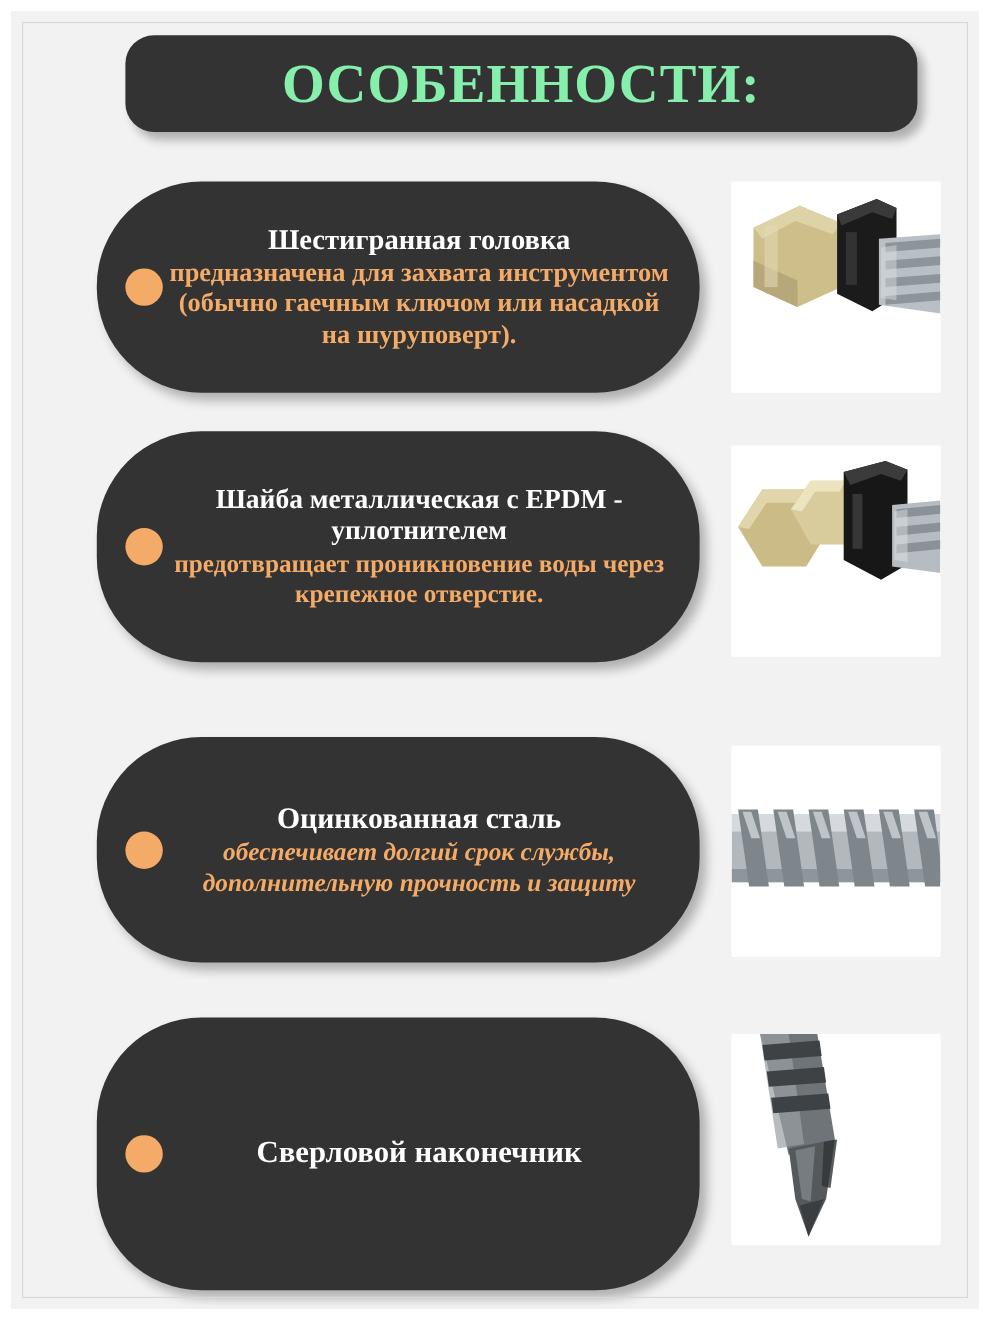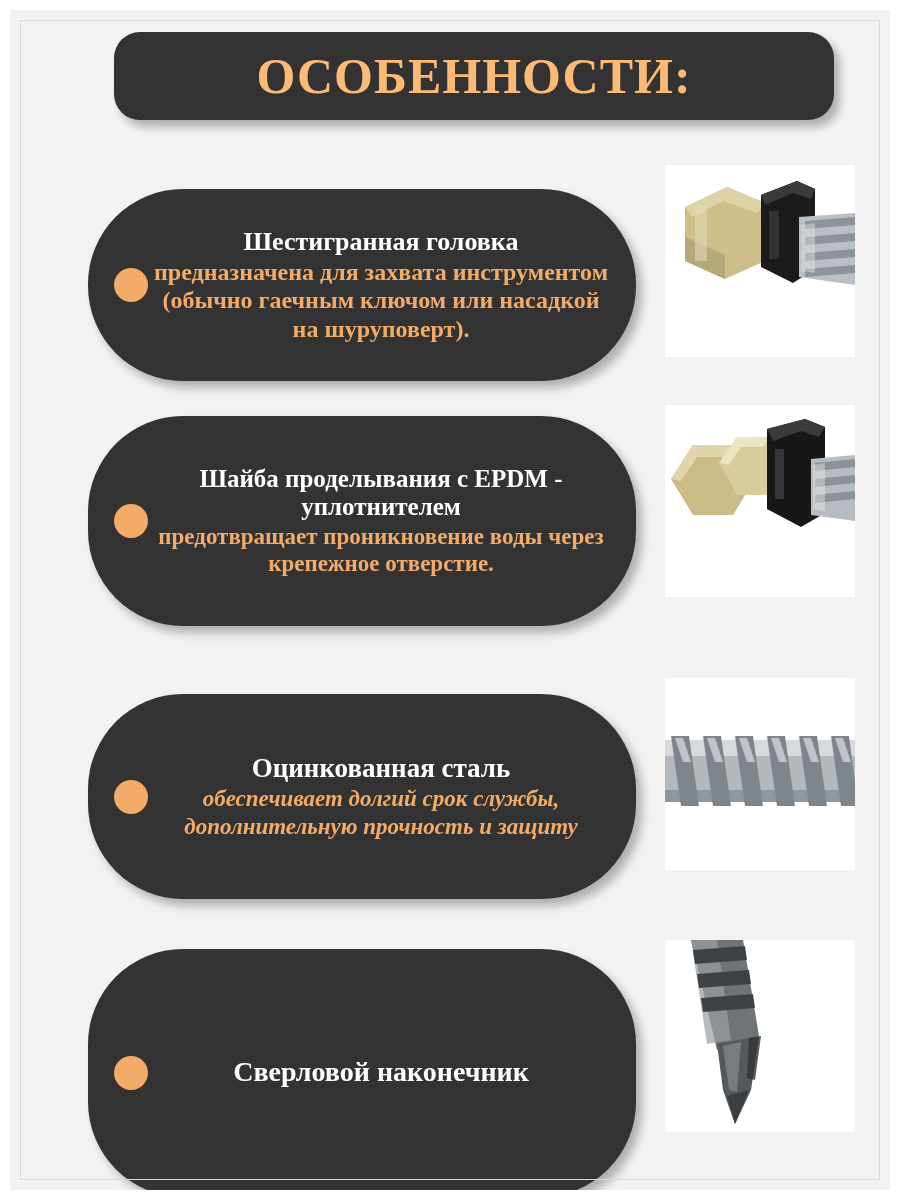--- a/index.html
+++ b/index.html
@@ -43,21 +43,21 @@
     height: 100%;
     background: #333333;
     border-radius: 26px;
     box-shadow: 6px 7px 9px rgba(0,0,0,0.28);
     display: flex;
     align-items: center;
     justify-content: center;
     box-sizing: border-box;
   }
   .title-text {
-    color: #fdba74;
+    color: #86efac;
     font-size: 50px;
     font-weight: bold;
     letter-spacing: 1px;
     line-height: 1;
     font-family: "Liberation Serif", serif;
   }
 
   
   .feature {
     position: absolute;
@@ -65,21 +65,20 @@
   }
   .bubble {
     position: absolute;
     background: #333333;
     border-radius: 95px;
     box-shadow: 6px 7px 10px rgba(0,0,0,0.28);
     box-sizing: border-box;
     display: flex;
     align-items: center;
     justify-content: flex-end;
-    margin-top: 24px;
   }
   .bubble-inner {
     padding: 10px 26px 10px 64px;
     text-align: center;
     width: 100%;
     box-sizing: border-box;
   }
   .dot {
     position: absolute;
     width: 34px;
@@ -182,21 +181,21 @@
           <path d="M136 60 L150 58 L150 108 L136 106 Z" fill="#dfe3e6" opacity="0.45"></path>
         </g>
       </svg>
     </div>
   </div>
 
   <div class="feature" id="feature-2">
     <div class="bubble">
       <span class="dot"></span>
       <div class="bubble-inner">
-        <span class="f-head">Шайба проделывания с EPDM - уплотнителем</span>
+        <span class="f-head">Шайба металлическая с EPDM - уплотнителем</span>
         <span class="f-body">предотвращает проникновение воды через крепежное отверстие.</span>
       </div>
     </div>
     <div class="photo">
       <svg width="190" height="192" viewBox="0 0 190 192" xmlns="http://www.w3.org/2000/svg">
         <rect width="190" height="192" fill="#ffffff"></rect>
 
         <g>
           <path d="M6 74 L28 40 L68 40 L90 74 L68 110 L28 110 Z" fill="#cbbc87"></path>
           <path d="M6 74 L28 40 L68 40 L62 52 L32 52 L16 76 Z" fill="#e0d5ab"></path>

